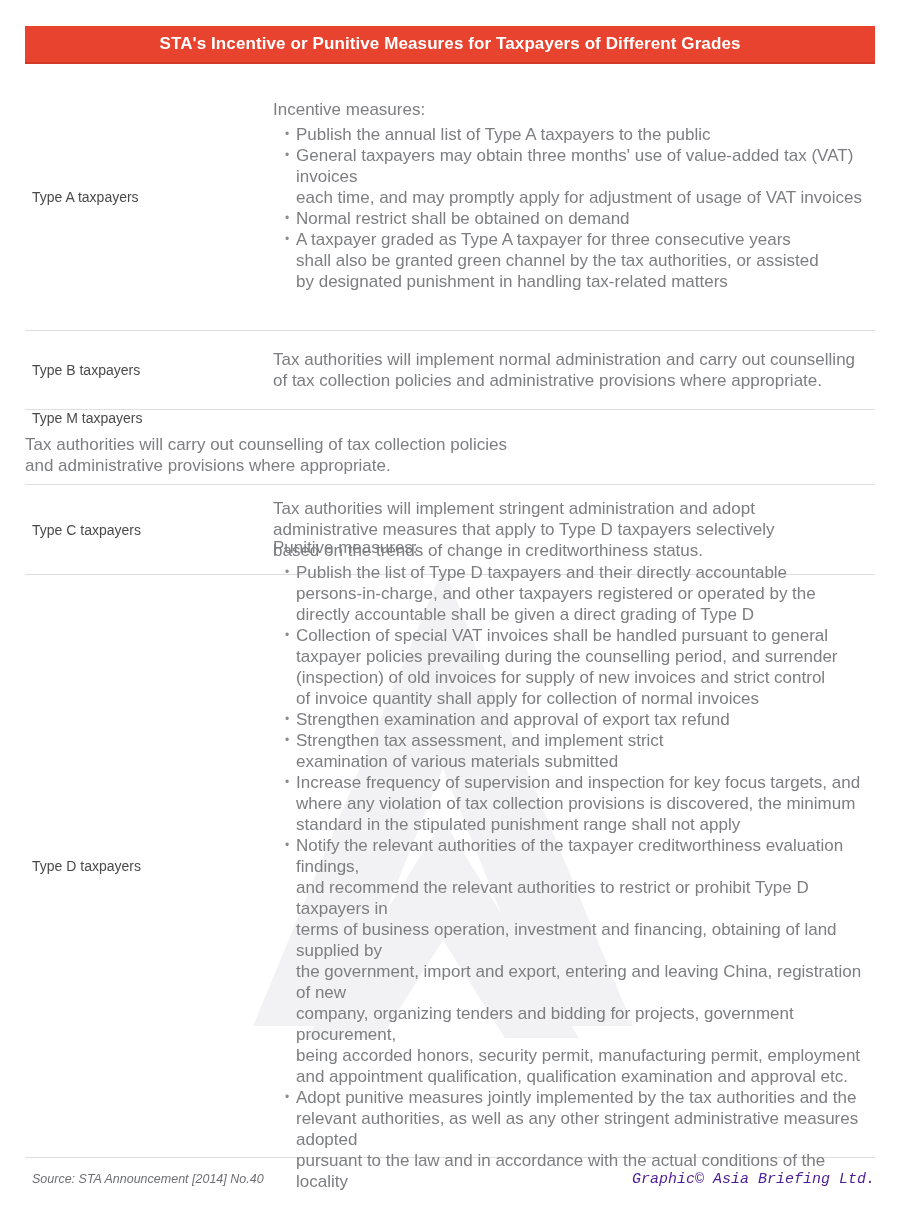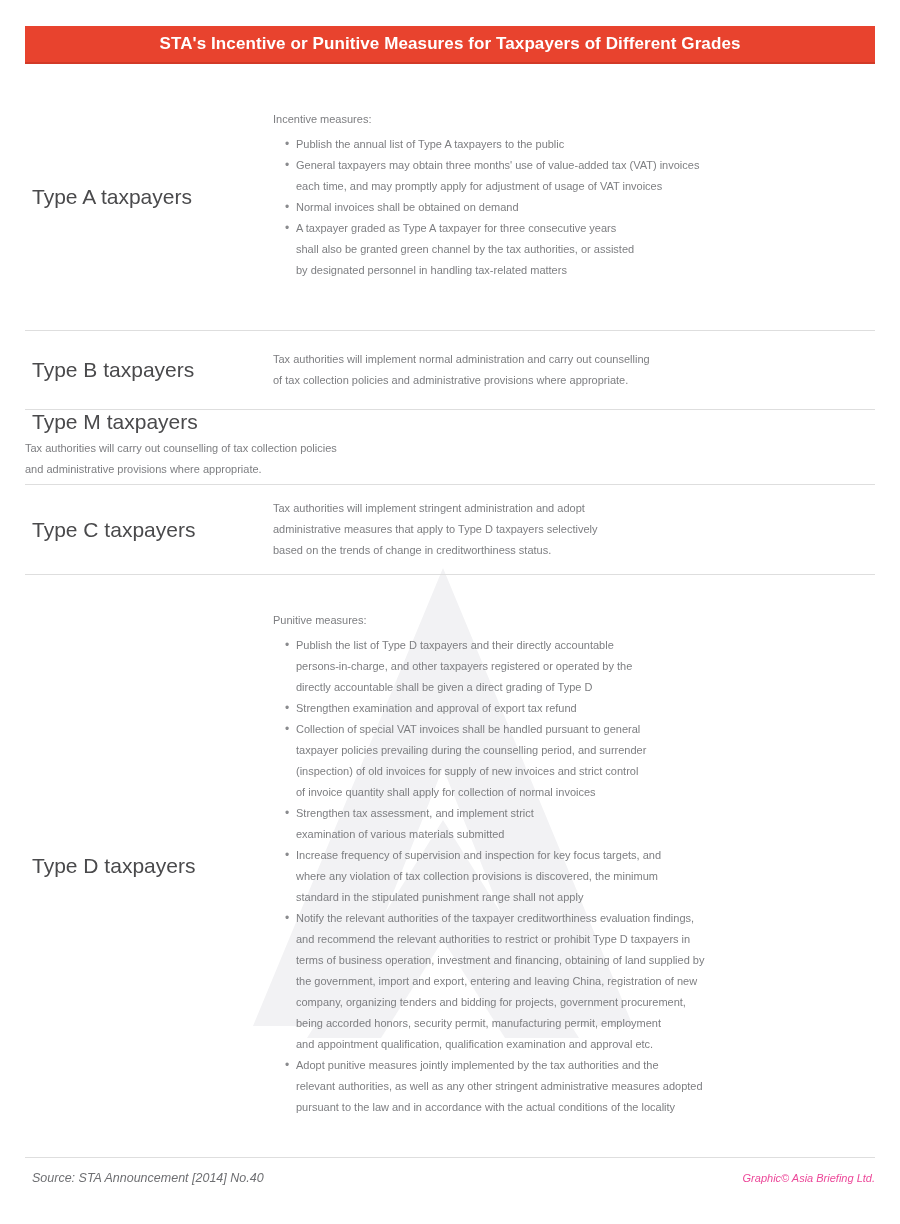--- a/index.html
+++ b/index.html
@@ -57,29 +57,29 @@
   .row:nth-child(4) { height: 90px; }
   .row:nth-child(5) { height: 583px; }
 
   .row-label {
     width: 248px;
     box-sizing: border-box;
     padding-left: 7px;
     display: flex;
     align-items: center;
     color: #4a4a4c;
-    font-size: 21px;
+    font-size: 14px;
   }
   .row-content {
     flex: 1;
     display: flex;
     flex-direction: column;
     justify-content: center;
     color: #7d7e81;
-    font-size: 11px;
+    font-size: 17px;
     line-height: 21px;
     padding-right: 8px;
   }
   .measures-intro { margin: 0; white-space: pre-line; }
   .paragraph     { margin: 0; white-space: pre-line; }
 
   ul.bullet-list { list-style: none; margin: 4px; padding: 0 0 0 8px; }
   ul.bullet-list li {
     position: relative;
     padding-left: 11px;
@@ -104,22 +104,23 @@
     justify-content: space-between;
     align-items: baseline;
   }
   .source-note {
     font-style: italic;
     font-size: 12.5px;
     color: #6e6f72;
   }
   .credit-note {
     font-style: italic;
-    font-size: 11px;
-    color: #ec4899;
+    font-size: 15px;
+    color: #4c1d95;
+    font-family: Liberation Mono, monospace;
   }
 </style>
 </head>
 <body>
 
 <div class="page">
 
   <div class="watermark">
     <svg width="380" height="470" viewBox="0 0 380 470" xmlns="http://www.w3.org/2000/svg">
       <path d="M190 0 L380 458 L293 458 L190 200 L87 458 L0 458 Z" fill="#f2f2f4"></path>
@@ -136,24 +137,24 @@
       <div class="row">
         <div class="row-label">
           <span>Type A taxpayers</span>
         </div>
         <div class="row-content">
           <p class="measures-intro">Incentive measures:</p>
           <ul class="bullet-list">
             <li>Publish the annual list of Type A taxpayers to the public</li>
             <li>General taxpayers may obtain three months' use of value-added tax (VAT) invoices
 each time, and may promptly apply for adjustment of usage of VAT invoices</li>
-            <li>Normal invoices shall be obtained on demand</li>
+            <li>Normal restrict shall be obtained on demand</li>
             <li>A taxpayer graded as Type A taxpayer for three consecutive years
 shall also be granted green channel by the tax authorities, or assisted
-by designated personnel in handling tax-related matters</li>
+by designated punishment in handling tax-related matters</li>
           </ul>
         </div>
       </div>
       <div class="row">
         <div class="row-label">
           <span>Type B taxpayers</span>
         </div>
         <div class="row-content">
           <p class="paragraph">Tax authorities will implement normal administration and carry out counselling
 of tax collection policies and administrative provisions where appropriate.</p>
@@ -181,25 +182,25 @@
       <div class="row">
         <div class="row-label">
           <span>Type D taxpayers</span>
         </div>
         <div class="row-content">
           <p class="measures-intro">Punitive measures:</p>
           <ul class="bullet-list">
             <li>Publish the list of Type D taxpayers and their directly accountable
 persons-in-charge, and other taxpayers registered or operated by the
 directly accountable shall be given a direct grading of Type D</li>
-            <li>Strengthen examination and approval of export tax refund</li>
             <li>Collection of special VAT invoices shall be handled pursuant to general
 taxpayer policies prevailing during the counselling period, and surrender
 (inspection) of old invoices for supply of new invoices and strict control
 of invoice quantity shall apply for collection of normal invoices</li>
+            <li>Strengthen examination and approval of export tax refund</li>
             <li>Strengthen tax assessment, and implement strict
 examination of various materials submitted</li>
             <li>Increase frequency of supervision and inspection for key focus targets, and
 where any violation of tax collection provisions is discovered, the minimum
 standard in the stipulated punishment range shall not apply</li>
             <li>Notify the relevant authorities of the taxpayer creditworthiness evaluation findings,
 and recommend the relevant authorities to restrict or prohibit Type D taxpayers in
 terms of business operation, investment and financing, obtaining of land supplied by
 the government, import and export, entering and leaving China, registration of new
 company, organizing tenders and bidding for projects, government procurement,

